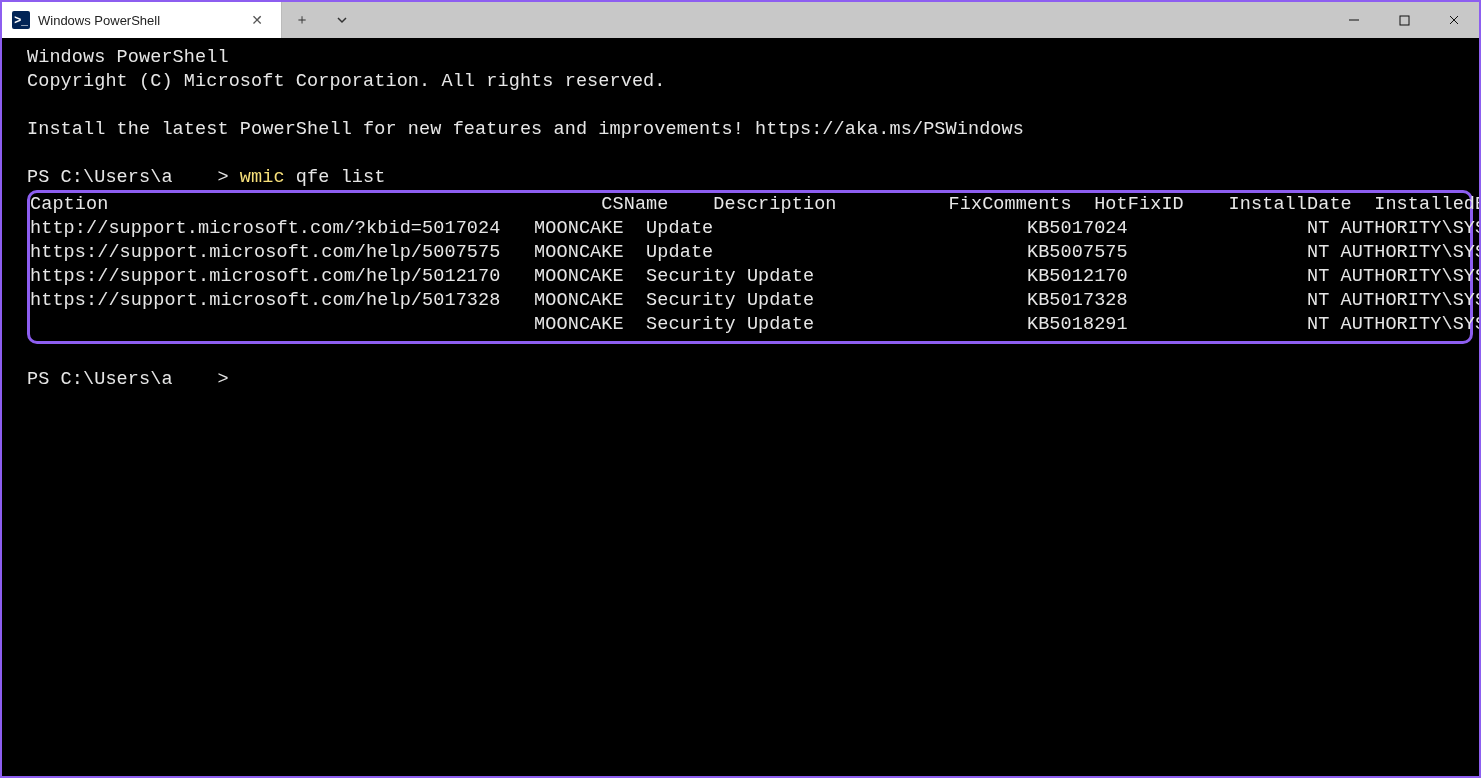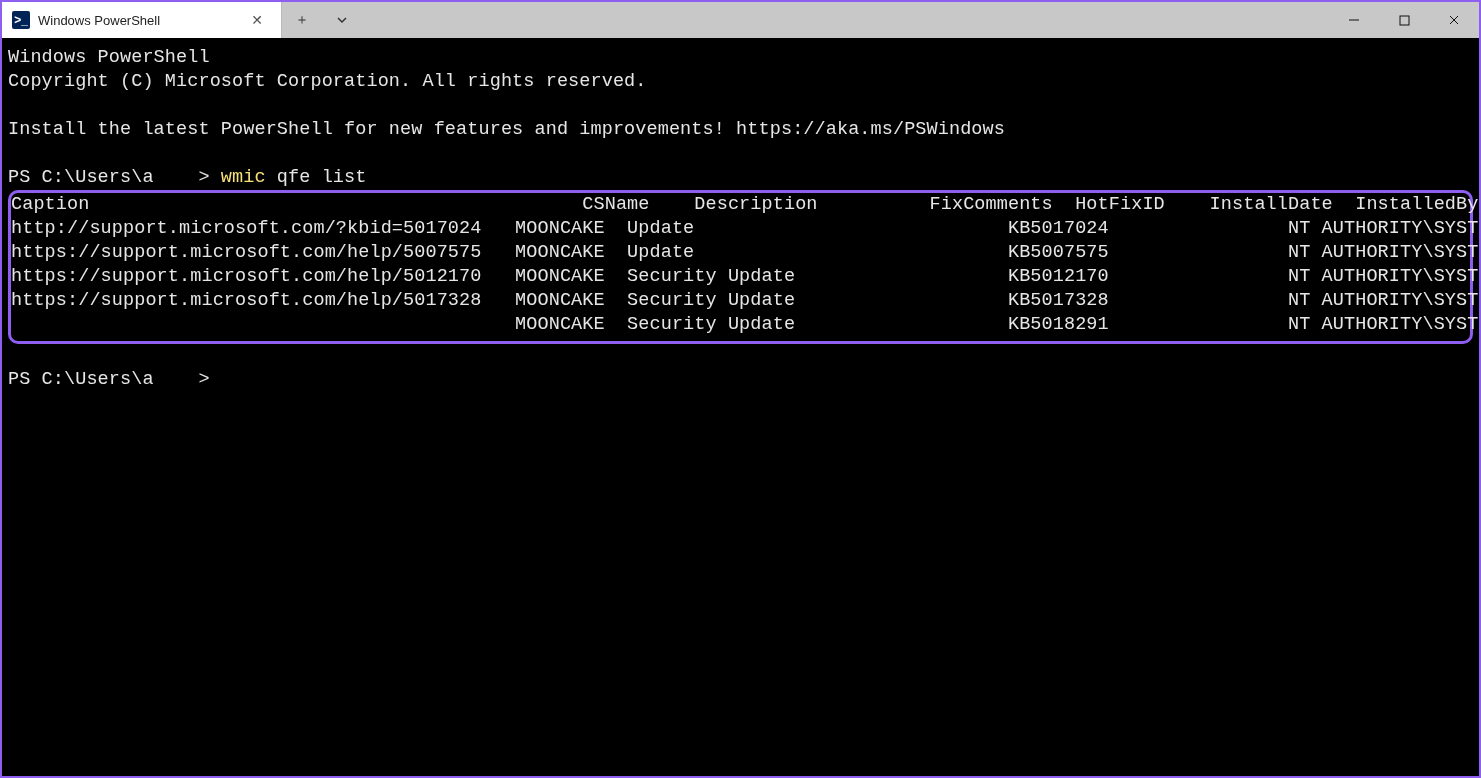--- a/index.html
+++ b/index.html
@@ -51,20 +51,21 @@
     flex: 1;
     background: #000;
     color: #e6e6e6;
     font-family: Consolas, "Courier New", monospace;
     font-size: 18.5px;
     line-height: 24px;
     padding: 8px 6px;
     white-space: pre;
     overflow: hidden;
     letter-spacing: 0.1px;
+    margin-left: 19px;
   }
   .cmd-yellow { color: #f7e07a; }
   .highlight-box {
     border: 3px solid #8d5ef0;
     border-radius: 10px;
     padding: 0 0 4px 0;
     margin: 0;
   }
 </style>
 </head>

